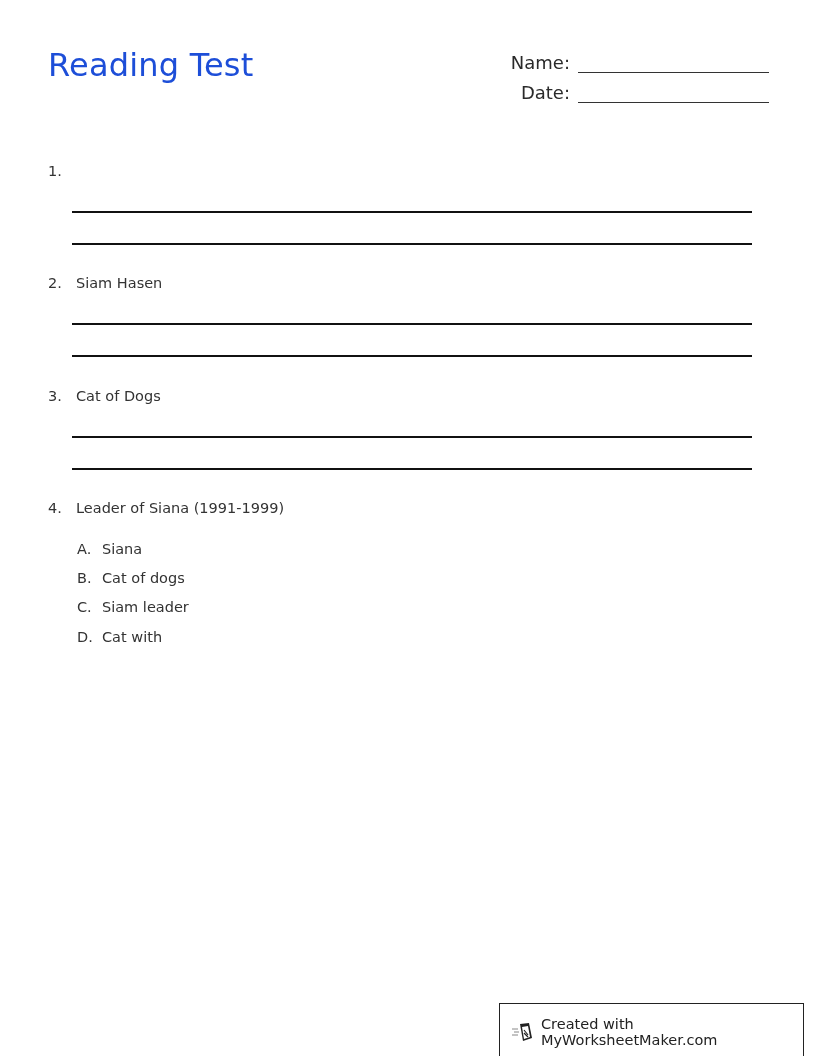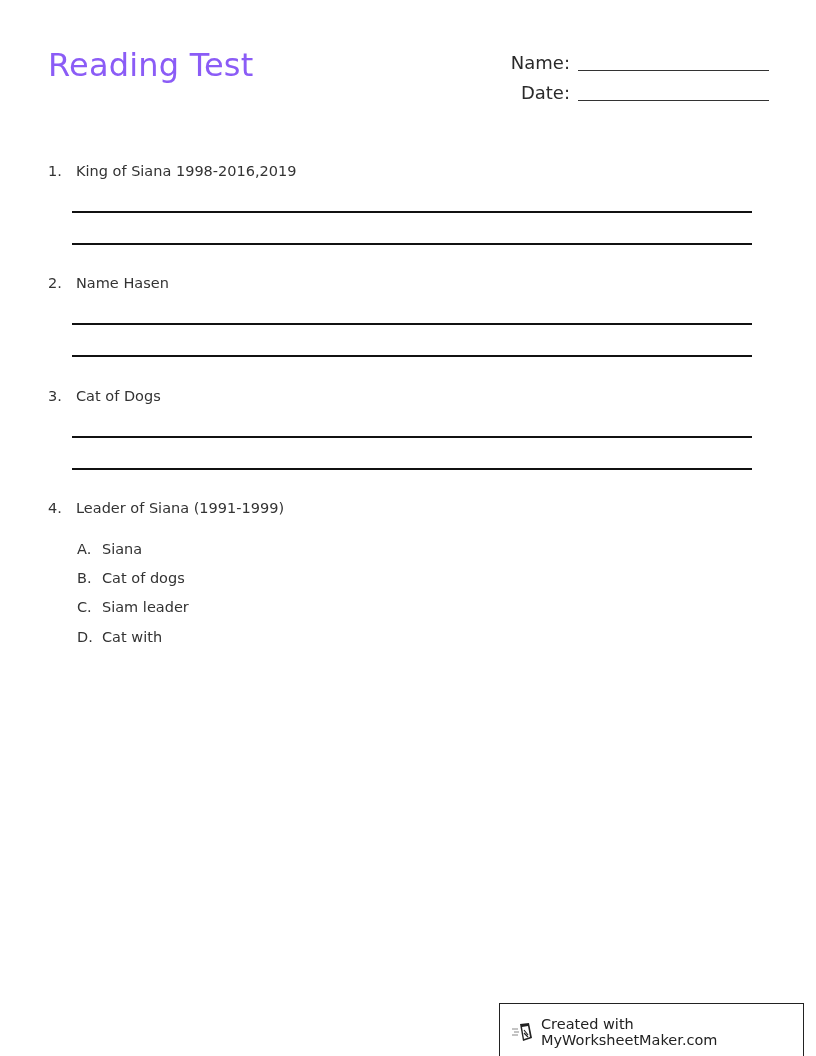--- a/index.html
+++ b/index.html
@@ -1,20 +1,20 @@
 <!DOCTYPE html>
 <html><head>
   <meta charset="utf-8">
   <style>
     html, body { margin: 0; padding: 0; background: #ffffff; }
     body { width: 816px; height: 1056px; position: relative; overflow: hidden;
            font-family: "DejaVu Sans", "Liberation Sans", sans-serif; color: #222; }
     .title { position: absolute; left: 48px; top: 46px; font-size: 32px; font-weight: 400;
-             color: #8b5cf6; letter-spacing: 0.2px; }
-    .field { position: absolute; display: flex; }
+             color: #1d4ed8; letter-spacing: 0.2px; }
+    .field { position: absolute; display: flex; align-items: flex-end; }
     .field .label { font-size: 18px; color: #2a2a2a; text-align: right; width: 70px; margin-right: 8px; }
     .field .line { width: 191px; border-bottom: 1.5px solid #333; height: 18px; }
     .q { position: absolute; left: 48px; font-size: 14.5px; color: #333; display: flex; }
     .q .num { width: 28px; }
     .answer-line { position: absolute; left: 72px; width: 680px; height: 0; border-top: 2.5px solid #111; }
     .opt { position: absolute; left: 77px; font-size: 14.5px; color: #333; display: flex; }
     .opt .letter { width: 25px; }
     .footer { position: absolute; left: 499px; top: 1003px; width: 305px; height: 57px;
               border: 1.5px solid #222; box-sizing: border-box; display: flex; align-items: center;
               font-size: 14.5px; color: #222; }
@@ -29,28 +29,27 @@
   <span class="label">Name:</span>
   <span class="line"></span>
 </div>
 <div class="field" style="left:500px; top:82px;">
   <span class="label">Date:</span>
   <span class="line"></span>
 </div>
 
 <div class="q" style="top:163px;">
   <span class="num">1.</span>
-  <span>King of Siana 1998-2016,2019</span>
 </div>
 <div class="answer-line" style="top:211px;"></div>
 <div class="answer-line" style="top:243px;"></div>
 
 <div class="q" style="top:275px;">
   <span class="num">2.</span>
-  <span>Name Hasen</span>
+  <span>Siam Hasen</span>
 </div>
 <div class="answer-line" style="top:323px;"></div>
 <div class="answer-line" style="top:355px;"></div>
 
 <div class="q" style="top:388px;">
   <span class="num">3.</span>
   <span>Cat of Dogs</span>
 </div>
 <div class="answer-line" style="top:436px;"></div>
 <div class="answer-line" style="top:468px;"></div>

